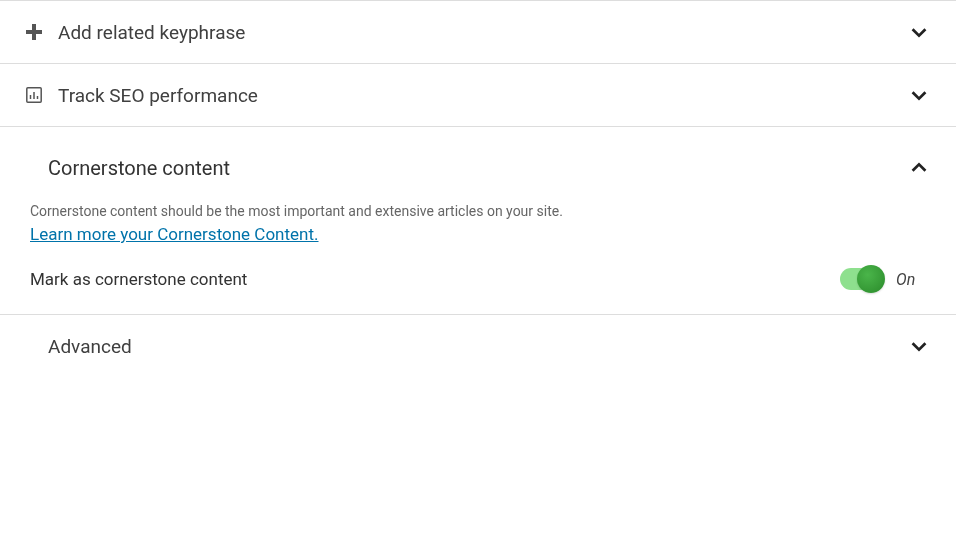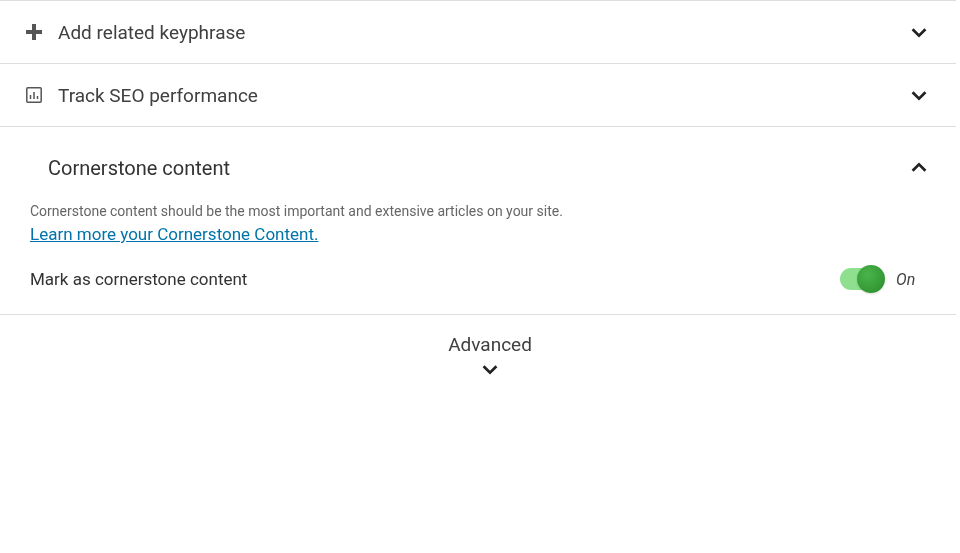--- a/index.html
+++ b/index.html
@@ -102,21 +102,20 @@
       font-style: italic;
       color: #444;
       font-size: 16px;
       width: 30px;
     }
     .no-icon-pad .title {
       margin-left: 0;
     }
     .no-icon-pad {
       padding-left: 48px;
-      flex-direction: column;
     }
     .cornerstone-header {
       padding: 28px 24px 20px 48px;
     }
     .cornerstone-header .title {
       font-size: 20px;
     }
   </style>
 </head>
 <body>

